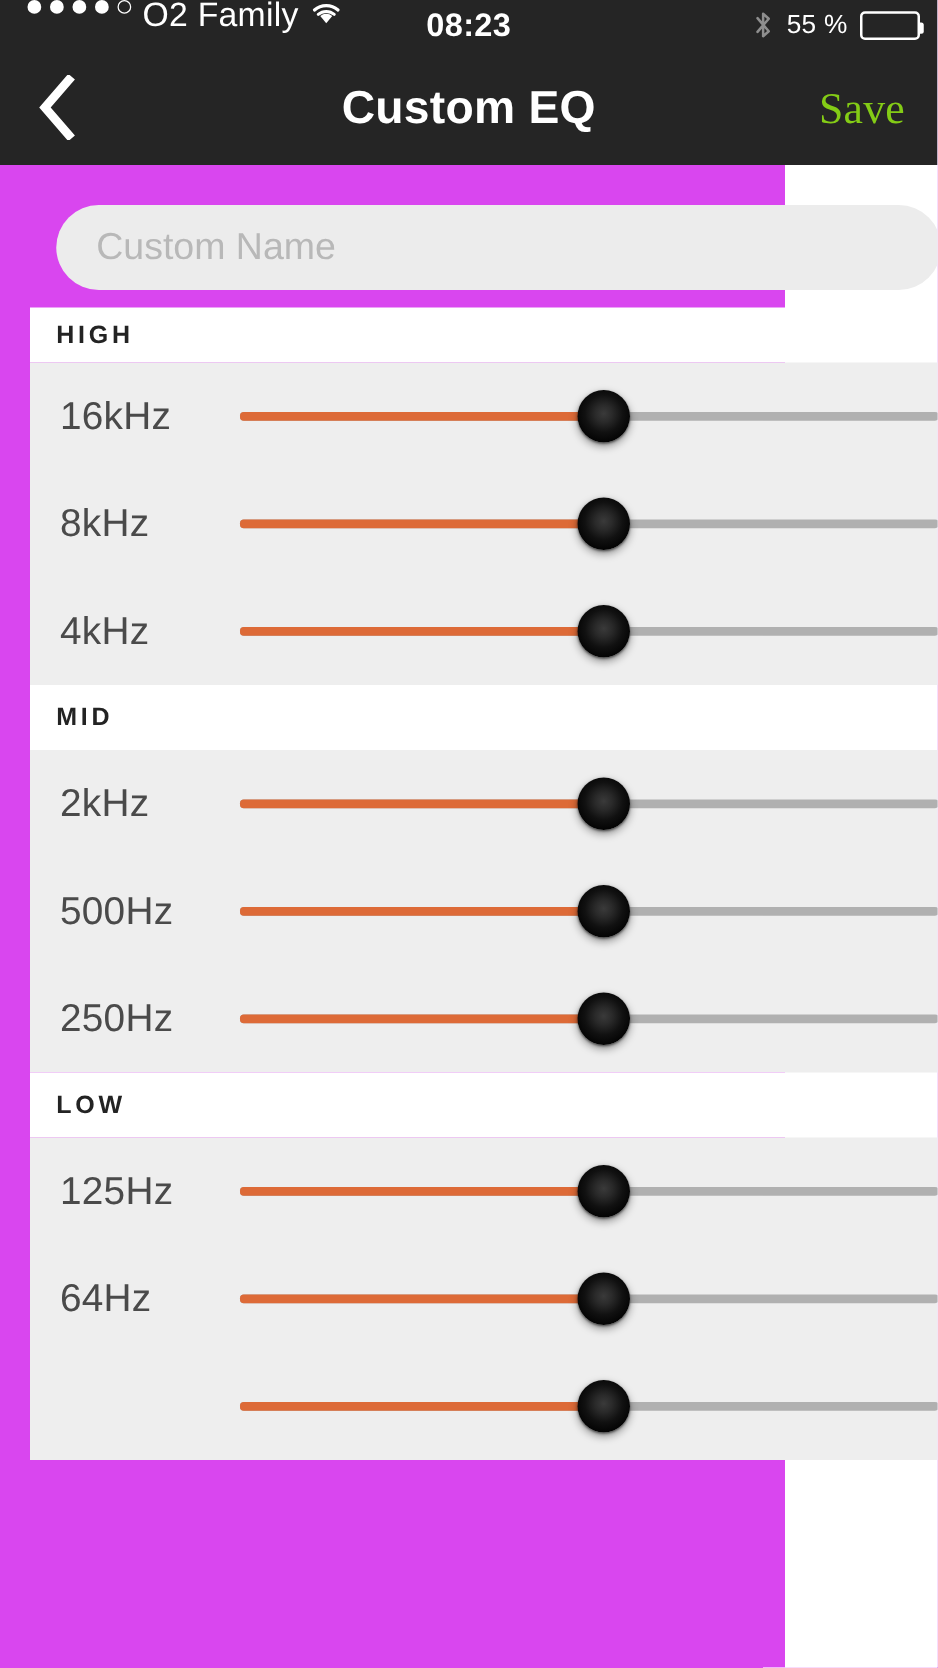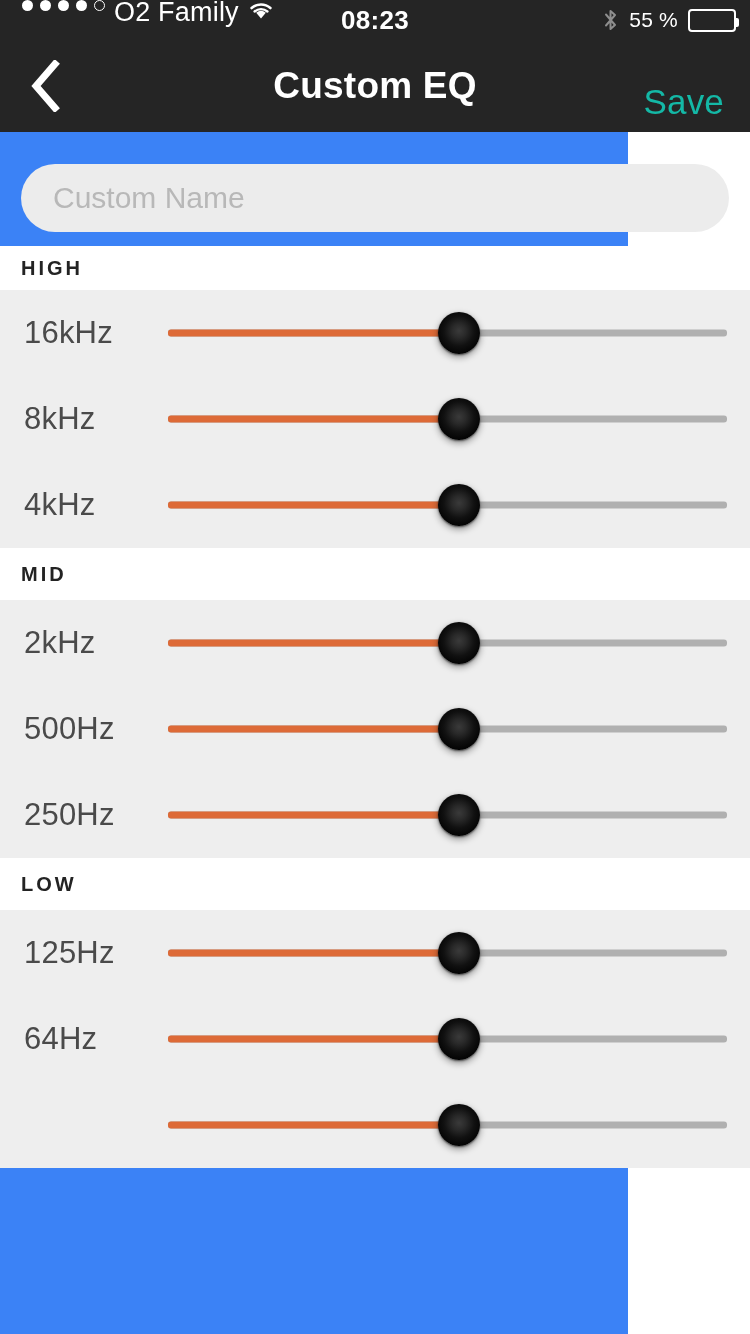--- a/index.html
+++ b/index.html
@@ -109,35 +109,37 @@
     left:0; top:0;
     width:750px; height:92px;
     display:flex; align-items:center; justify-content:center;
     color:#ffffff;
     font-size:37px;
     font-weight:bold;
     letter-spacing:0.2px;
   }
   .nav-save {
     position:absolute;
-    right:26px; top:16px;
+    right:26px; top:1px;
     height:92px;
     display:flex; align-items:center;
-    color:#14b8a6;
+    color:#84cc16;
     font-size:35px;
     letter-spacing:0.2px;
+    font-family:Liberation Serif, serif;
   }
 
   
   .content {
     position:absolute;
     top:132px; left:0;
     width:628px;
     height:1202px;
-    background:#3b82f6;
+    background:#d946ef;
+    padding-left:24px;
   }
 
   .name-field {
     margin:32px 21px 0 21px;
     height:68px;
     background:#ececec;
     border:none;
     border-radius:34px;
     padding:0 32px;
     font-family:"Liberation Sans", sans-serif;

